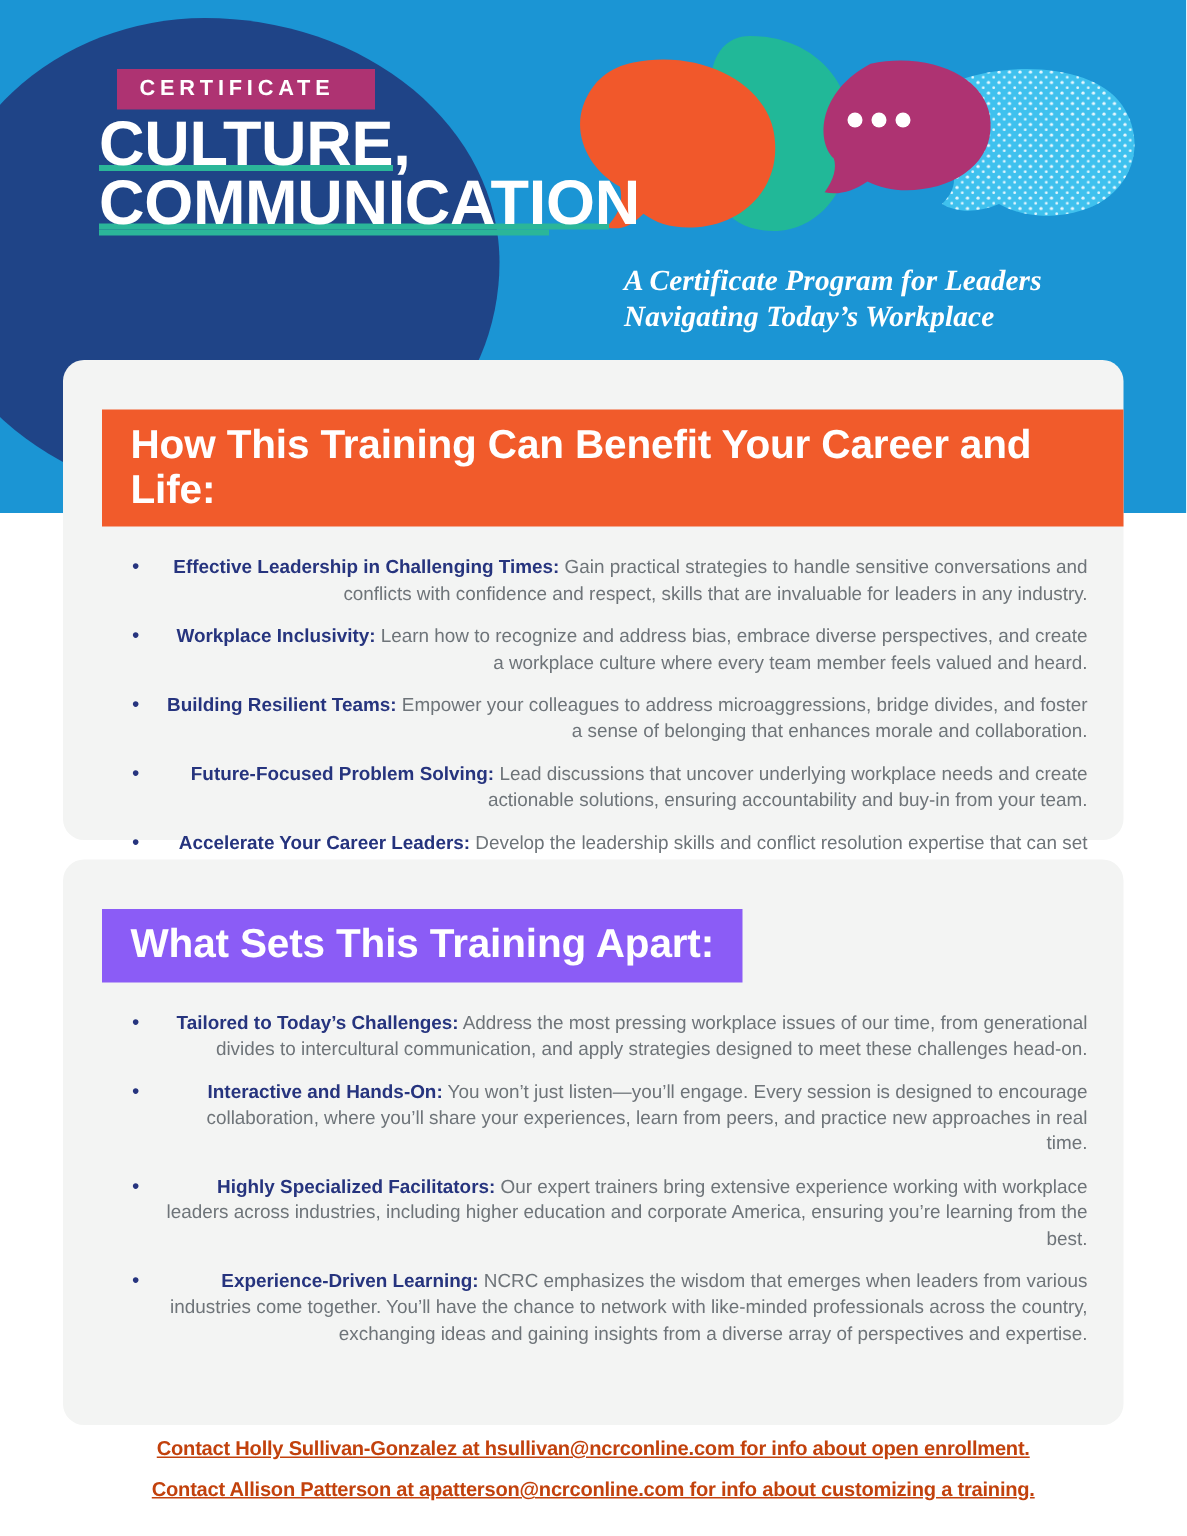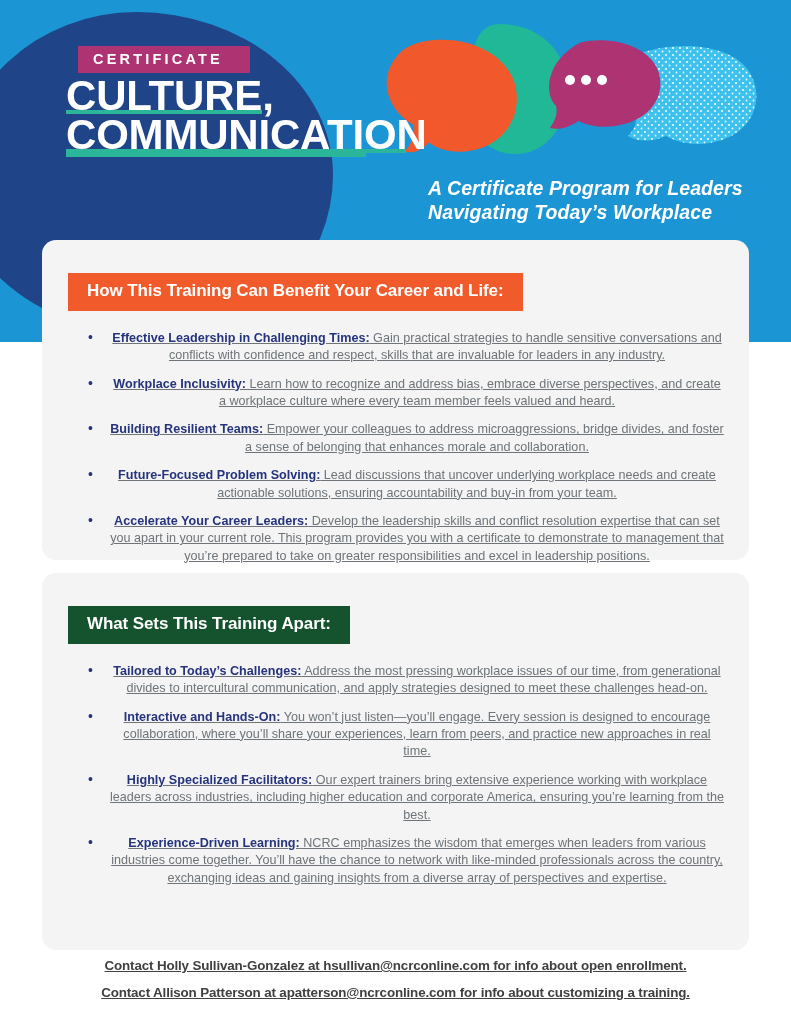--- a/index.html
+++ b/index.html
@@ -85,67 +85,67 @@
     background: #2BB699;
     margin-top: -3px;
     margin-bottom: 3px;
   }
   .rule-1 { width: 196px; }
   .rule-2 { width: 340px; }
   .rule-3 { width: 300px; }
 
   .subtitle {
     position: absolute;
-    left: 428px;
+    left: 416px;
     top: 176px;
     color: #ffffff;
     font-size: 19.5px;
     font-style: italic;
     font-weight: bold;
     line-height: 24px;
     letter-spacing: 0.1px;
+    font-family: Liberation Serif, serif;
   }
 
   
   .card {
     position: absolute;
     left: 42px;
     width: 707px;
     background: #F3F4F3;
     border-radius: 14px;
   }
   #card-benefits { top: 240px; height: 320px; }
   #card-apart    { top: 573px; height: 377px; }
 
   .section-header {
     display: inline-block;
     color: #ffffff;
-    font-size: 17px;
+    font-size: 27px;
     font-weight: bold;
     letter-spacing: -0.1px;
     padding: 9px 19px 10px 19px;
     margin: 33px 0 0 26px;
     line-height: 1.1;
   }
   .hdr-orange { background: #F15B2B; }
-  .hdr-magenta { background: #14532d; }
+  .hdr-magenta { background: #8b5cf6; }
 
   ul.bullets {
     list-style: none;
     margin: 19px 24px 0 44px;
   }
   ul.bullets li {
     position: relative;
     color: #6E7479;
     font-size: 12.6px;
     line-height: 17.4px;
     margin-bottom: 11px;
     padding-left: 23px;
-    text-align: center;
-    text-decoration: underline;
+    text-align: right;
   }
   ul.bullets li:last-child { margin-bottom: 0; }
   ul.bullets li::before {
     content: "\2022";
     position: absolute;
     left: 2px;
     top: -1px;
     color: #26347E;
     font-size: 14px;
     line-height: 17.4px;
@@ -158,21 +158,21 @@
   
   .footer {
     position: absolute;
     left: 0;
     top: 958px;
     width: 791px;
     text-align: center;
   }
   .footer a {
     display: block;
-    color: #404040;
+    color: #c2410c;
     font-size: 13.4px;
     font-weight: bold;
     text-decoration: underline;
     letter-spacing: -0.15px;
     margin-bottom: 12px;
   }
 </style>
 </head>
 <body>
 

